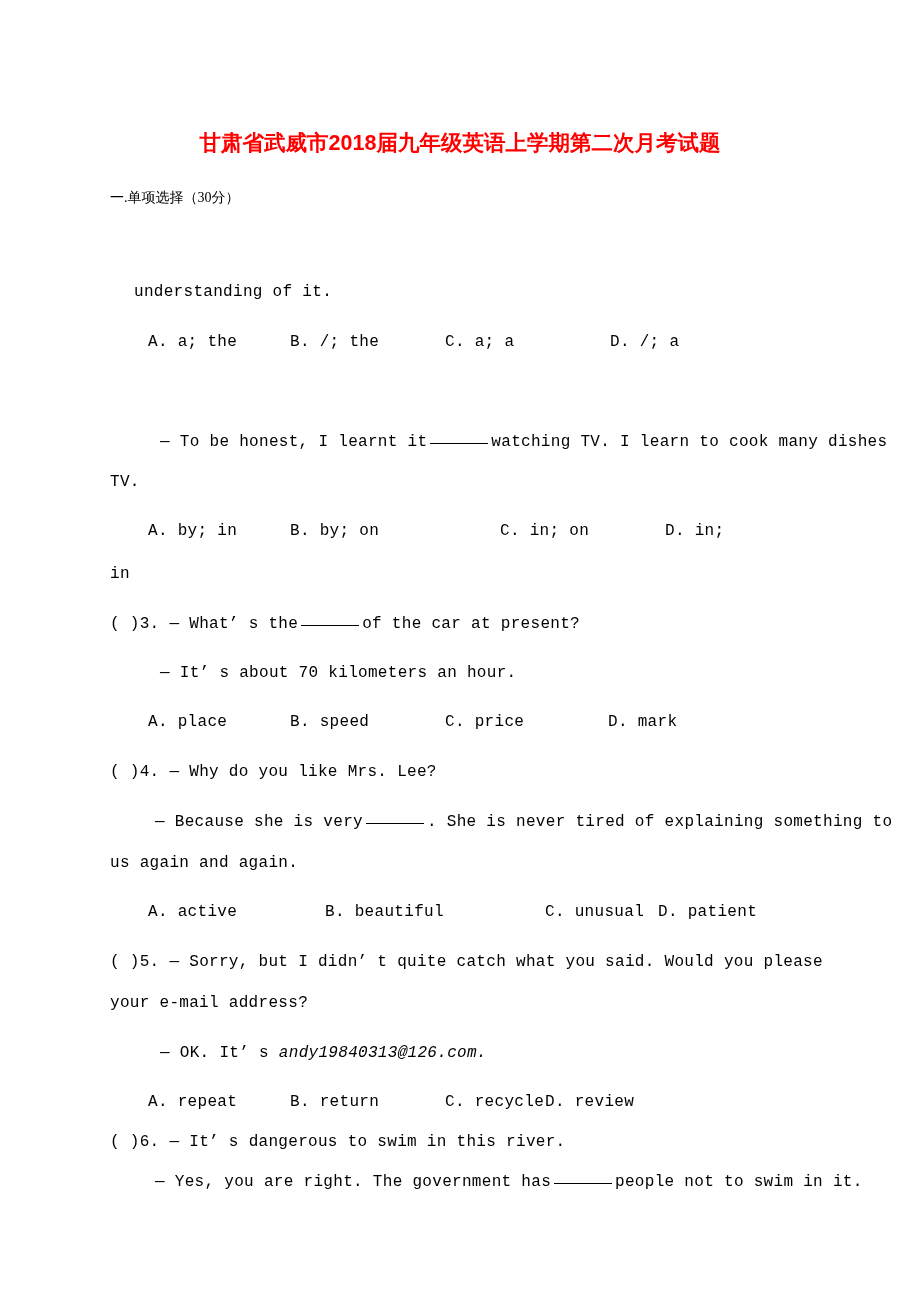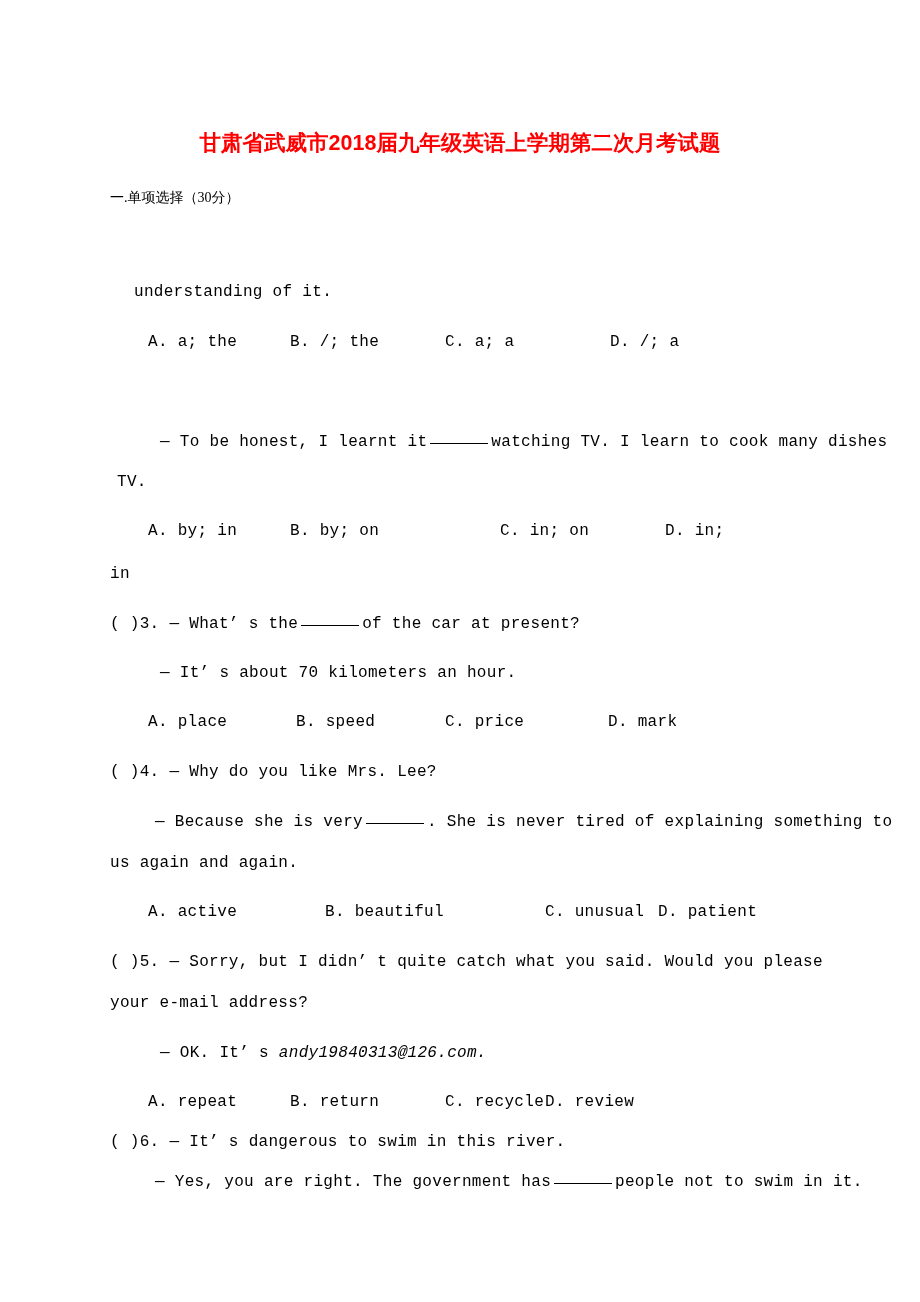--- a/index.html
+++ b/index.html
@@ -102,38 +102,38 @@
   <div class="opts" style="left:110px; top:333px; width:720px;">
     <span class="opt" style="left:38px;"><span>A.</span> <span>a; the</span></span>
     <span class="opt" style="left:180px;text-align:right;"><span>B.</span> <span>/; the</span></span>
     <span class="opt" style="left:335px;"><span>C.</span> <span>a; a</span></span>
     <span class="opt" style="left:500px;"><span>D.</span> <span>/; a</span></span>
   </div>
 
   <div class="line" style="left:160px; top:432px;">
     <span>— To be honest, I learnt it</span><span class="blank"></span><span>watching TV. I learn to cook many dishes</span>
   </div>
-  <div class="line" style="left:110px; top:472px;margin-left:7px;">TV.</div>
+  <div class="line" style="left:110px; top:472px;">TV.</div>
 
   <div class="opts" style="left:110px; top:522px; width:720px;">
     <span class="opt" style="left:38px;"><span>A.</span> <span>by; in</span></span>
     <span class="opt" style="left:180px;"><span>B.</span> <span>by; on</span></span>
     <span class="opt" style="left:390px;"><span>C.</span> <span>in; on</span></span>
     <span class="opt" style="left:555px;"><span>D.</span> <span>in;</span></span>
   </div>
   <div class="line" style="left:110px; top:564px;">in</div>
 
   <div class="line" style="left:110px; top:614px;">
     <span>(  )</span><span>3. — What’ s the</span><span class="blank"></span><span>of the car at present?</span>
   </div>
   <div class="line" style="left:160px; top:663px;">— It’ s about 70 kilometers an hour.</div>
 
   <div class="opts" style="left:110px; top:713px; width:720px;">
     <span class="opt" style="left:38px;"><span>A.</span> <span>place</span></span>
-    <span class="opt" style="left:186px;"><span>B.</span> <span>speed</span></span>
+    <span class="opt" style="left:180px;"><span>B.</span> <span>speed</span></span>
     <span class="opt" style="left:335px;"><span>C.</span> <span>price</span></span>
     <span class="opt" style="left:498px;"><span>D.</span> <span>mark</span></span>
   </div>
 
   <div class="line" style="left:110px; top:762px;">
     <span>(  )</span><span>4. — Why do you like Mrs. Lee?</span>
   </div>
   <div class="line" style="left:155px; top:812px;">
     <span>— Because she is very</span><span class="blank"></span><span>. She is never tired of explaining something to</span>
   </div>

